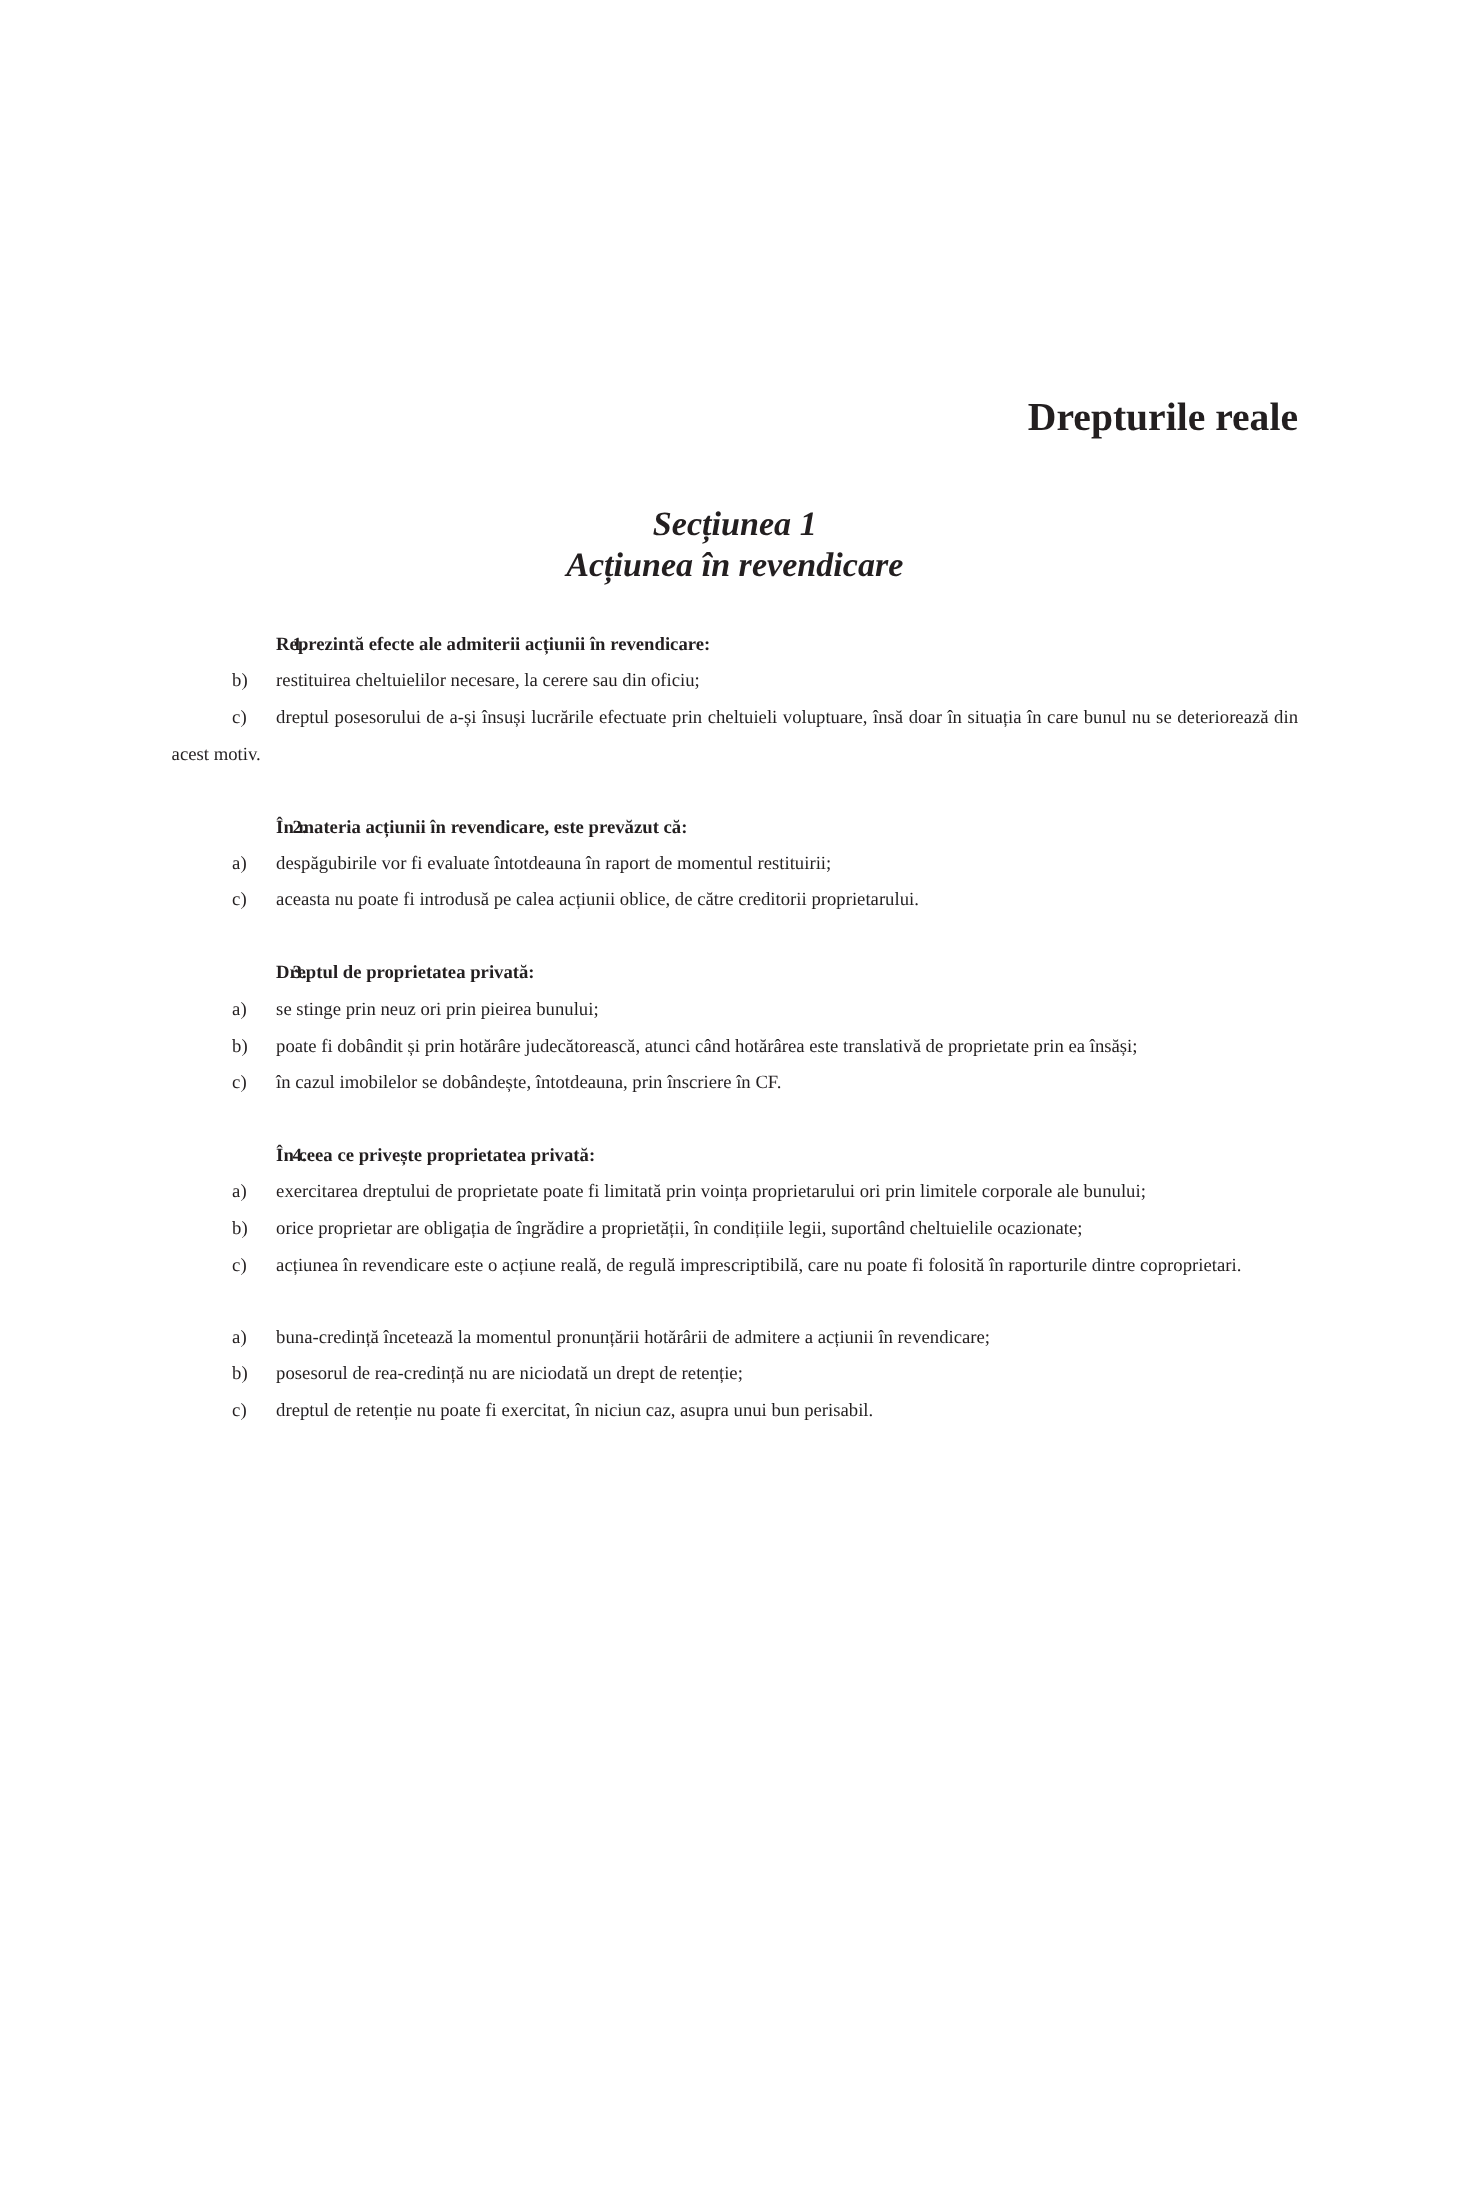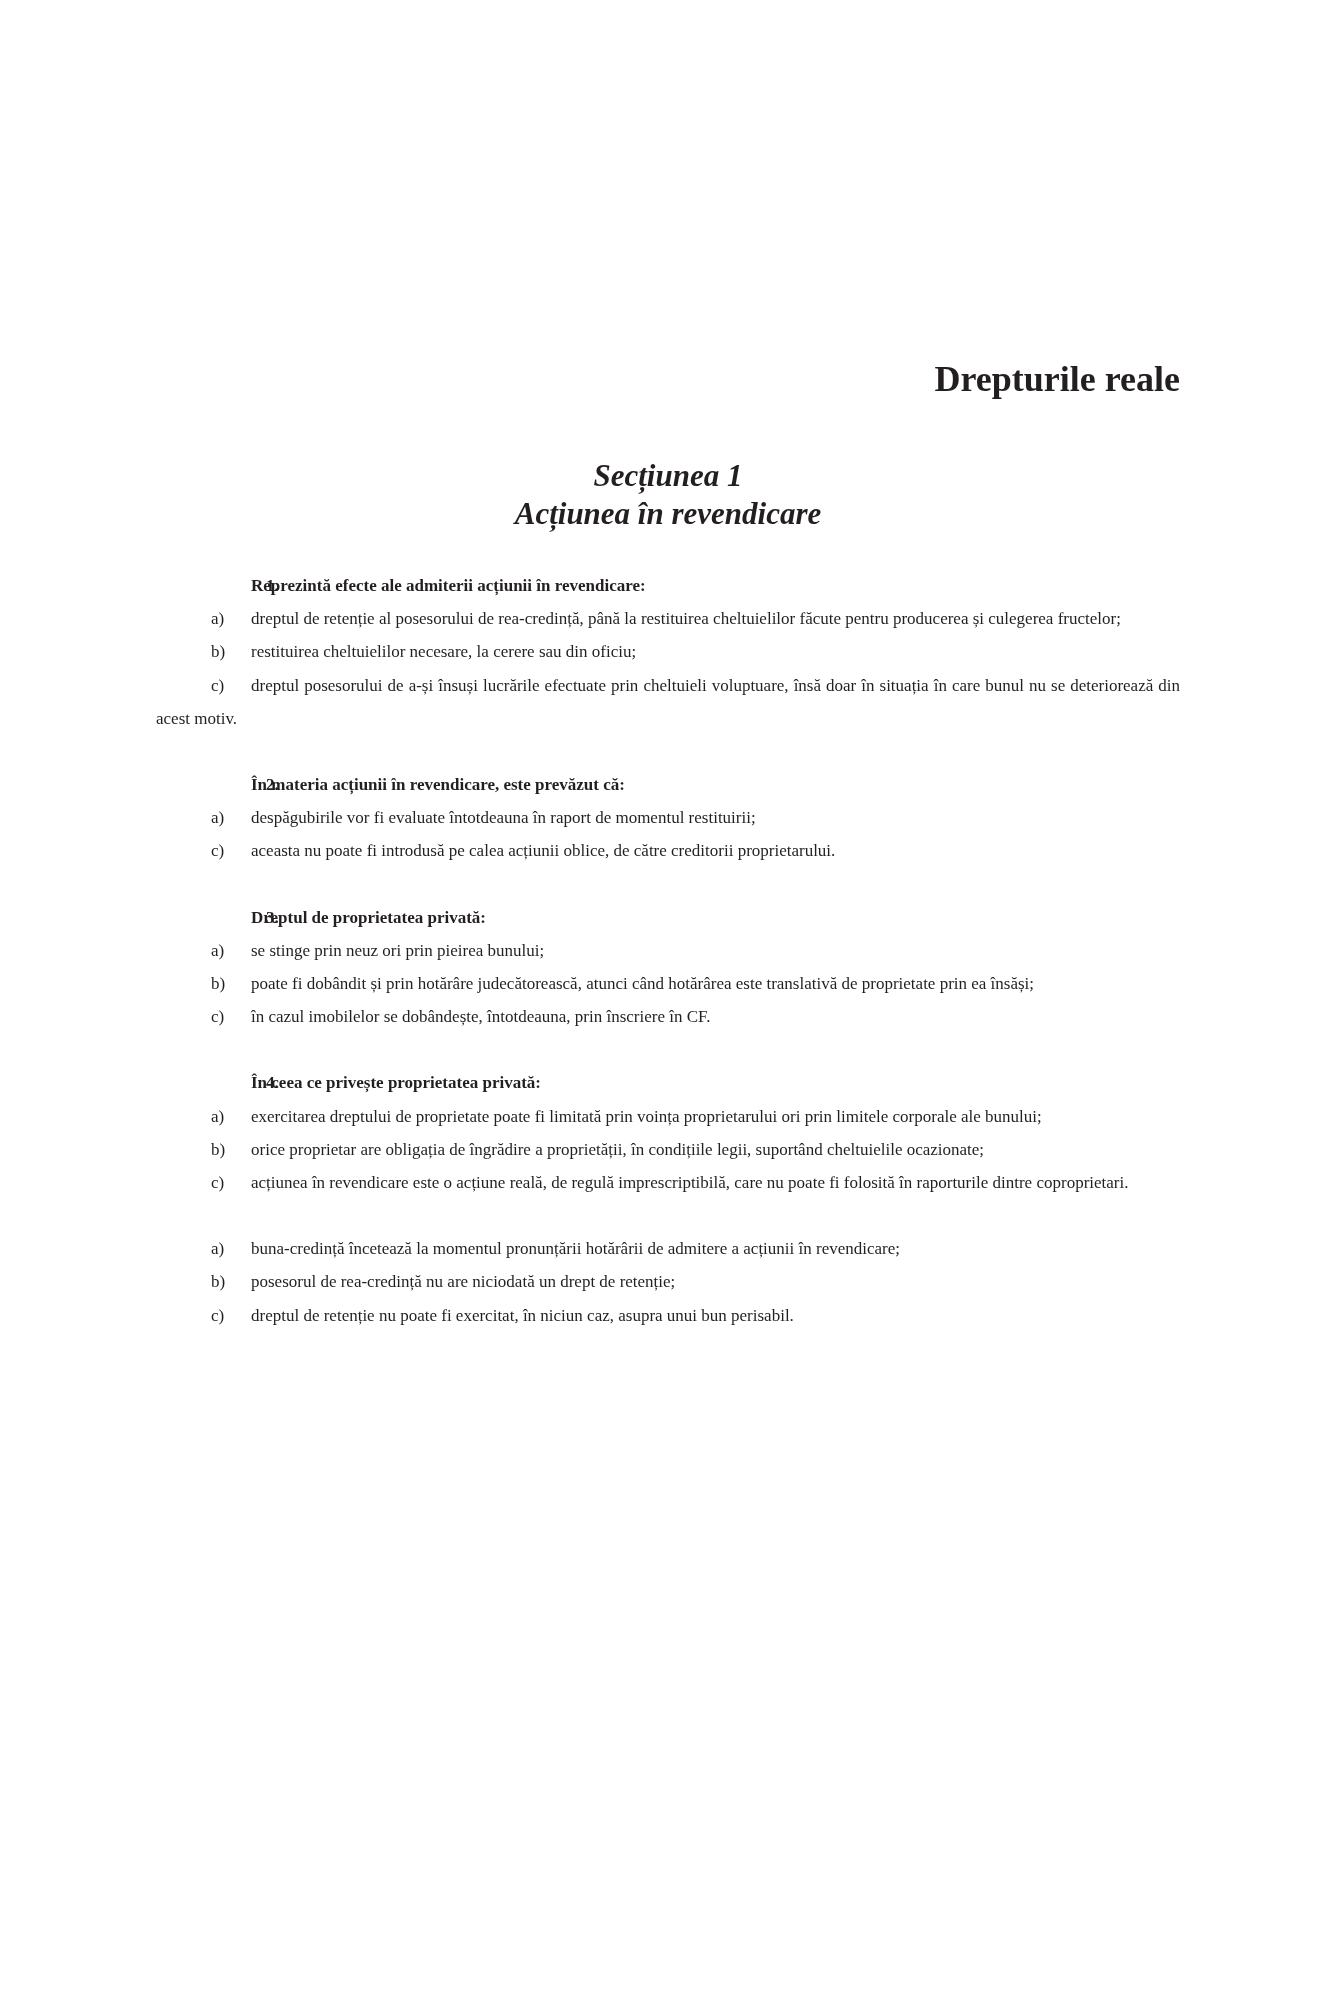--- a/index.html
+++ b/index.html
@@ -86,21 +86,20 @@
 
 <div class="page">
   <h2 class="chapter-title">Drepturile reale</h2>
   <h3 class="section-label">Secțiunea 1</h3>
   <h3 class="section-title">Acțiunea în revendicare</h3>
 
   <div>
 
     <div class="question q1">
       <p class="q-head"><span class="num">1.</span><span>Reprezintă efecte ale admiterii acțiunii în revendicare:</span></p>
-      <p class="option"><span class="letter">a)</span><span>dreptul de retenție al posesorului de rea-credință, până la restituirea cheltu­ielilor făcute pentru producerea și culegerea fructelor;</span></p>
       <p class="option"><span class="letter">b)</span><span>restituirea cheltuielilor necesare, la cerere sau din oficiu;</span></p>
       <p class="option"><span class="letter">c)</span><span>dreptul posesorului de a-și însuși lucrările efectuate prin cheltuieli voluptuare, însă doar în situația în care bunul nu se deteriorează din acest motiv.</span></p>
     </div>
 
     <div class="question">
       <p class="q-head"><span class="num">2.</span><span>În materia acțiunii în revendicare, este prevăzut că:</span></p>
       <p class="option"><span class="letter">a)</span><span>despăgubirile vor fi evaluate întotdeauna în raport de momentul restituirii;</span></p>
       <p class="option"><span class="letter">c)</span><span>aceasta nu poate fi introdusă pe calea acțiunii oblice, de către creditorii pro­prietarului.</span></p>
     </div>
 

